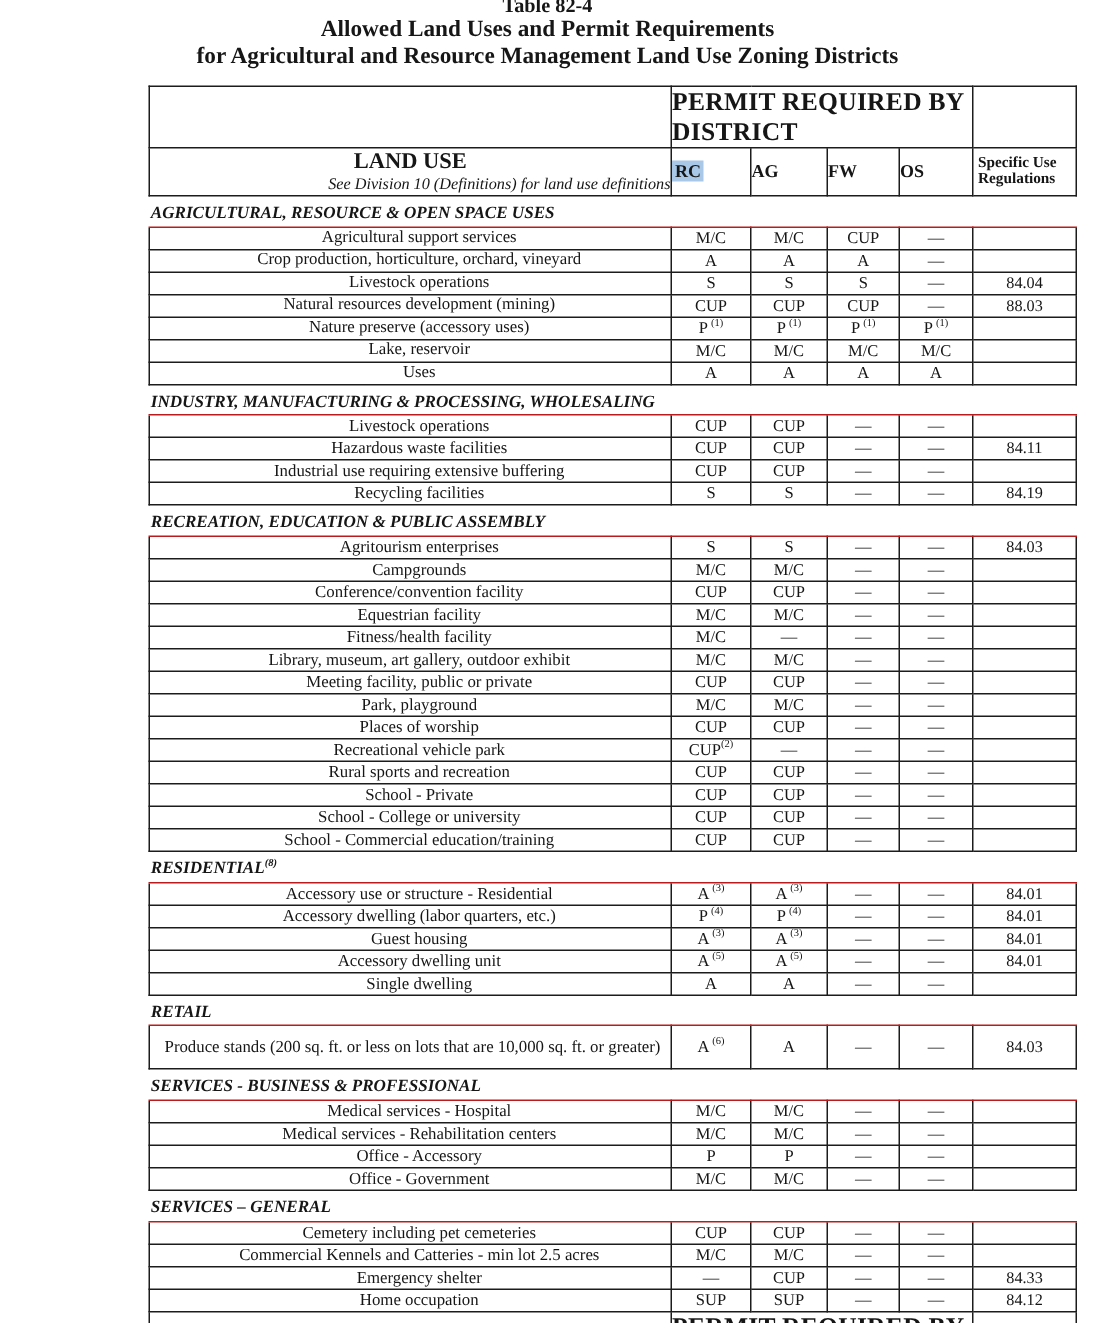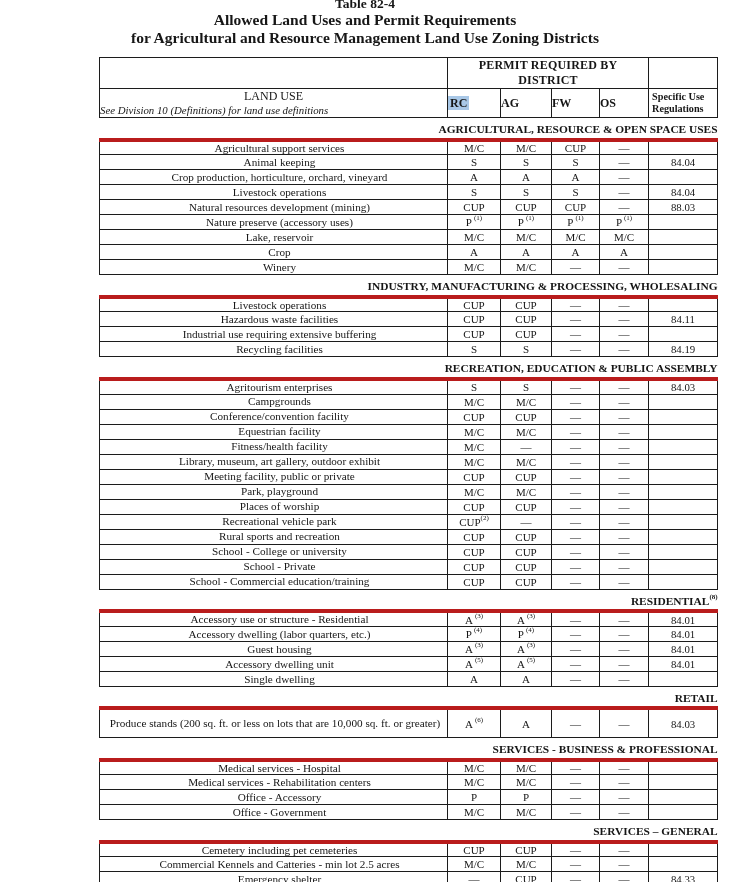--- a/index.html
+++ b/index.html
@@ -11,37 +11,37 @@
   .t1 { font-size:13.5px; line-height:15px; }
   .t2 { font-size:15.5px; line-height:18px; }
 
   table.zt { position:absolute; left:99px; top:57px; width:618px;
     border-collapse:collapse; table-layout:fixed; }
   td { padding:0; vertical-align:middle; }
   .b { border:1px solid #1c1c1c; }
 
   thead tr.ra { height:18px; }
   thead tr.rb { height:29px; }
-  .banner { font-weight:bold; text-align:center; font-size:12px; letter-spacing:.2px;margin-top:35px; }
+  .banner { font-weight:bold; font-size:17px; letter-spacing:.2px;margin-top:35px; }
   .dist { font-weight:bold; text-align:left; font-size:12px; }
   .hl { padding:0 2px; }
-  .lu-t { font-weight:normal; font-size:12px; text-align:center; line-height:1.2; }
-  .lu-s { font-style:italic; font-size:10.8px; text-align:left; line-height:1.2; }
+  .lu-t { font-weight:bold; font-size:15px; text-align:center; line-height:1.2; }
+  .lu-s { font-style:italic; font-size:10.8px; text-align:right; line-height:1.2; }
   .reg-h { font-weight:bold; font-size:10.2px; line-height:1.15; text-align:left; padding:1px 1px 1px 3px; }
 
   tbody tr.row { height:15px; }
   tbody tr.tall { height:29px; }
   tbody tr.frow { height:17px; }
   .use { font-size:11.2px; text-align:center; padding-left:12px; line-height:1.1; }
   .tall .use { padding-left:3px; line-height:1.2; }
   .val { text-align:center; font-size:11px; }
   .reg { font-size:10.8px; }
   tr.spacer td { height:3px; border:none; }
-  tr.sec td { border:none; border-bottom:4px solid #b91c1c;
-    font-weight:bold; font-size:11.4px; line-height:1.2; padding:2px 0 1px 1px; text-align:right; }
+  tr.sec td { border:none; border-bottom:1px solid #b91c1c;
+    font-weight:bold; font-size:11.4px; line-height:1.2; padding:2px 0 1px 1px; text-align:left;font-style:italic; }
   sup { font-size:7px; vertical-align:top; position:relative; top:-1px; line-height:1; }
   sup.g { margin-left:2px; }
 </style>
 </head>
 <body>
 
 <div class="titles">
   <div class="t1">Table 82-4</div>
   <div class="t2">Allowed Land Uses and Permit Requirements</div>
   <div class="t2">for Agricultural and Resource Management Land Use Zoning Districts</div>
@@ -86,28 +86,20 @@
       </tr>
       <tr class="row">
         <td class="b use">Agricultural support services</td>
         <td class="b val">M/C</td>
         <td class="b val">M/C</td>
         <td class="b val">CUP</td>
         <td class="b val">—</td>
         <td class="b val reg"></td>
       </tr>
       <tr class="row">
-        <td class="b use">Animal keeping</td>
-        <td class="b val">S</td>
-        <td class="b val">S</td>
-        <td class="b val">S</td>
-        <td class="b val">—</td>
-        <td class="b val reg">84.04</td>
-      </tr>
-      <tr class="row">
         <td class="b use">Crop production, horticulture, orchard, vineyard</td>
         <td class="b val">A</td>
         <td class="b val">A</td>
         <td class="b val">A</td>
         <td class="b val">—</td>
         <td class="b val reg"></td>
       </tr>
       <tr class="row">
         <td class="b use">Livestock operations</td>
         <td class="b val">S</td>
@@ -134,33 +126,25 @@
       </tr>
       <tr class="row">
         <td class="b use">Lake, reservoir</td>
         <td class="b val">M/C</td>
         <td class="b val">M/C</td>
         <td class="b val">M/C</td>
         <td class="b val">M/C</td>
         <td class="b val reg"></td>
       </tr>
       <tr class="row">
-        <td class="b use">Crop</td>
-        <td class="b val">A</td>
-        <td class="b val">A</td>
-        <td class="b val">A</td>
-        <td class="b val">A</td>
-        <td class="b val reg"></td>
-      </tr>
-      <tr class="row">
-        <td class="b use">Winery</td>
-        <td class="b val">M/C</td>
-        <td class="b val">M/C</td>
-        <td class="b val">—</td>
-        <td class="b val">—</td>
+        <td class="b use">Uses</td>
+        <td class="b val">A</td>
+        <td class="b val">A</td>
+        <td class="b val">A</td>
+        <td class="b val">A</td>
         <td class="b val reg"></td>
       </tr>
       <tr class="spacer">
         <td colspan="6"></td>
       </tr>
       <tr class="sec">
         <td colspan="6">INDUSTRY, MANUFACTURING &amp; PROCESSING, WHOLESALING</td>
       </tr>
       <tr class="row">
         <td class="b use">Livestock operations</td>
@@ -282,29 +266,29 @@
       </tr>
       <tr class="row">
         <td class="b use">Rural sports and recreation</td>
         <td class="b val">CUP</td>
         <td class="b val">CUP</td>
         <td class="b val">—</td>
         <td class="b val">—</td>
         <td class="b val reg"></td>
       </tr>
       <tr class="row">
+        <td class="b use">School - Private</td>
+        <td class="b val">CUP</td>
+        <td class="b val">CUP</td>
+        <td class="b val">—</td>
+        <td class="b val">—</td>
+        <td class="b val reg"></td>
+      </tr>
+      <tr class="row">
         <td class="b use">School - College or university</td>
-        <td class="b val">CUP</td>
-        <td class="b val">CUP</td>
-        <td class="b val">—</td>
-        <td class="b val">—</td>
-        <td class="b val reg"></td>
-      </tr>
-      <tr class="row">
-        <td class="b use">School - Private</td>
         <td class="b val">CUP</td>
         <td class="b val">CUP</td>
         <td class="b val">—</td>
         <td class="b val">—</td>
         <td class="b val reg"></td>
       </tr>
       <tr class="row">
         <td class="b use">School - Commercial education/training</td>
         <td class="b val">CUP</td>
         <td class="b val">CUP</td>

